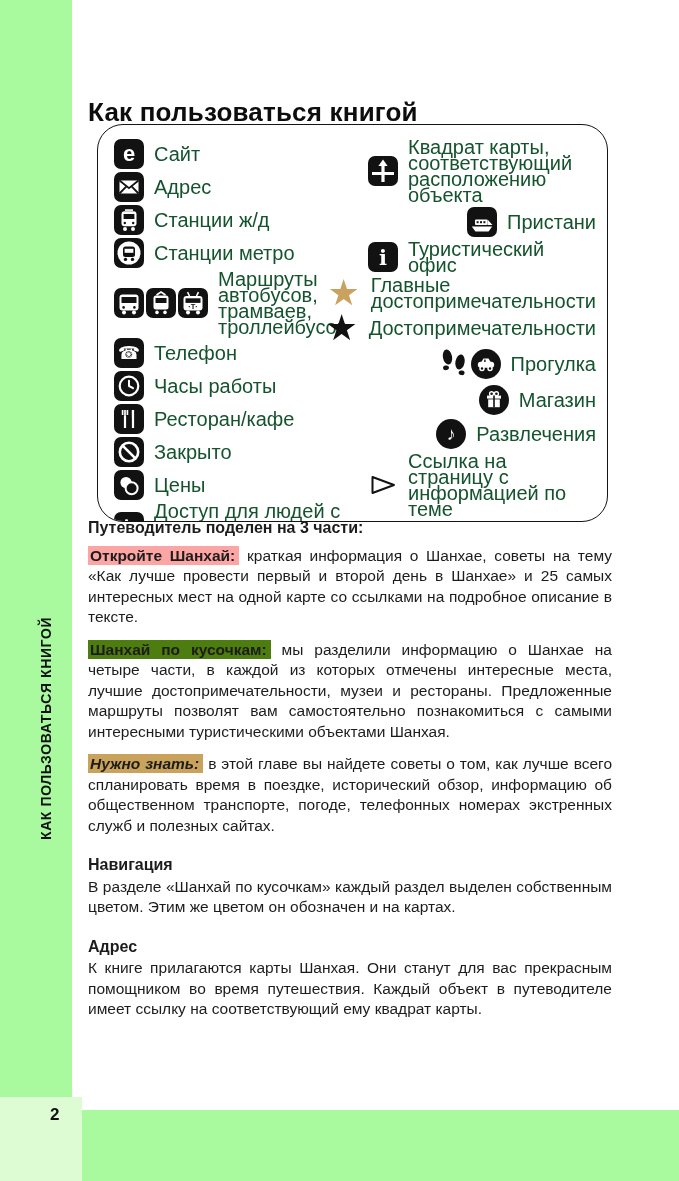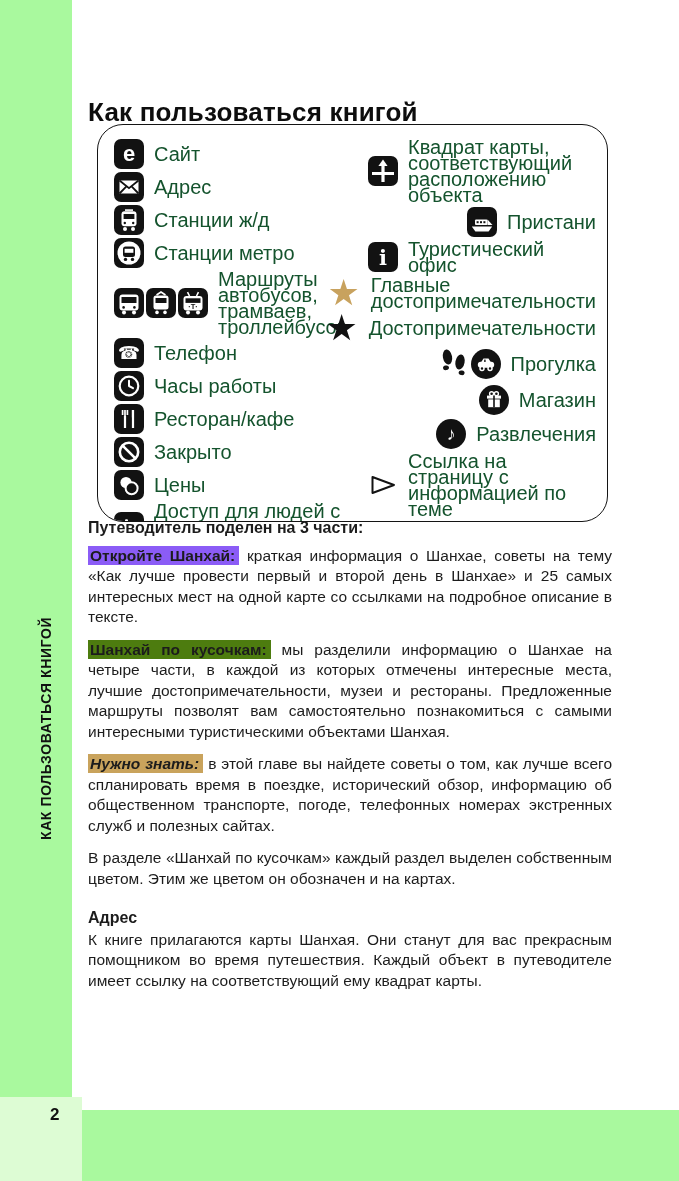--- a/index.html
+++ b/index.html
@@ -42,21 +42,21 @@
   .star{width:34px;text-align:center;font-size:36px;line-height:30px;flex:none;}
   .star.gold{color:#c8a25e;}
   .star.black{color:#111;}
   .no-bg{flex:none;display:flex;align-items:center;justify-content:center;}
 
   
   .main-text{position:absolute;left:88px;top:518px;width:524px;font-size:15.5px;line-height:20.5px;text-align:justify;}
   .sec-heading{font-size:16px;font-weight:bold;margin:0 0 7px 0;text-align:left;}
   .part{margin:0 0 12px 0;}
   .lead{font-weight:bold;padding:1px 4px 1px 2px;}
-  .lead.green{background:#8b5cf6;}
+  .lead.green{background:#fca5a5;}
   .lead.purple{background:#4d7c0f;}
   .lead.tan{background:#c9a35c;font-style:italic;}
   .sub-heading{font-size:16px;font-weight:bold;margin:19px 0 1px 0;text-align:left;}
   .plain-par{margin:0;}
 </style>
 </head>
 <body>
 
 <div class="page">
 
@@ -320,19 +320,20 @@
 
   <div class="main-text">
     <p class="sec-heading">Путеводитель поделен на 3 части:</p>
 
     <p class="part"><span class="lead green">Откройте Шанхай:</span><span> краткая информация о Шанхае, советы на тему «Как лучше провести первый и второй день в Шанхае» и 25 самых интересных мест на одной карте со ссылками на подробное описание в тексте.</span></p>
 
     <p class="part"><span class="lead purple">Шанхай по кусочкам:</span><span> мы разделили информацию о Шанхае на четыре части, в каждой из которых отмечены интересные места, лучшие достопримечательности, музеи и рестораны. Предложенные маршруты позволят вам самостоятельно познакомиться с самыми интересными туристическими объектами Шанхая.</span></p>
 
     <p class="part"><span class="lead tan">Нужно знать:</span><span> в этой главе вы найдете советы о том, как лучше всего спланировать время в поездке, исторический обзор, информацию об общественном транспорте, погоде, телефонных номерах экстренных служб и полезных сайтах.</span></p>
 
+    <p class="sub-heading">Навигация</p>
     <p class="plain-par">В разделе «Шанхай по кусочкам» каждый раздел выделен собственным цветом. Этим же цветом он обозначен и на картах.</p>
 
     <p class="sub-heading">Адрес</p>
     <p class="plain-par">К книге прилагаются карты Шанхая. Они станут для вас прекрасным помощником во время путешествия. Каждый объект в путеводителе имеет ссылку на соответствующий ему квадрат карты.</p>
   </div>
 
 </div>
 
 </body></html>

